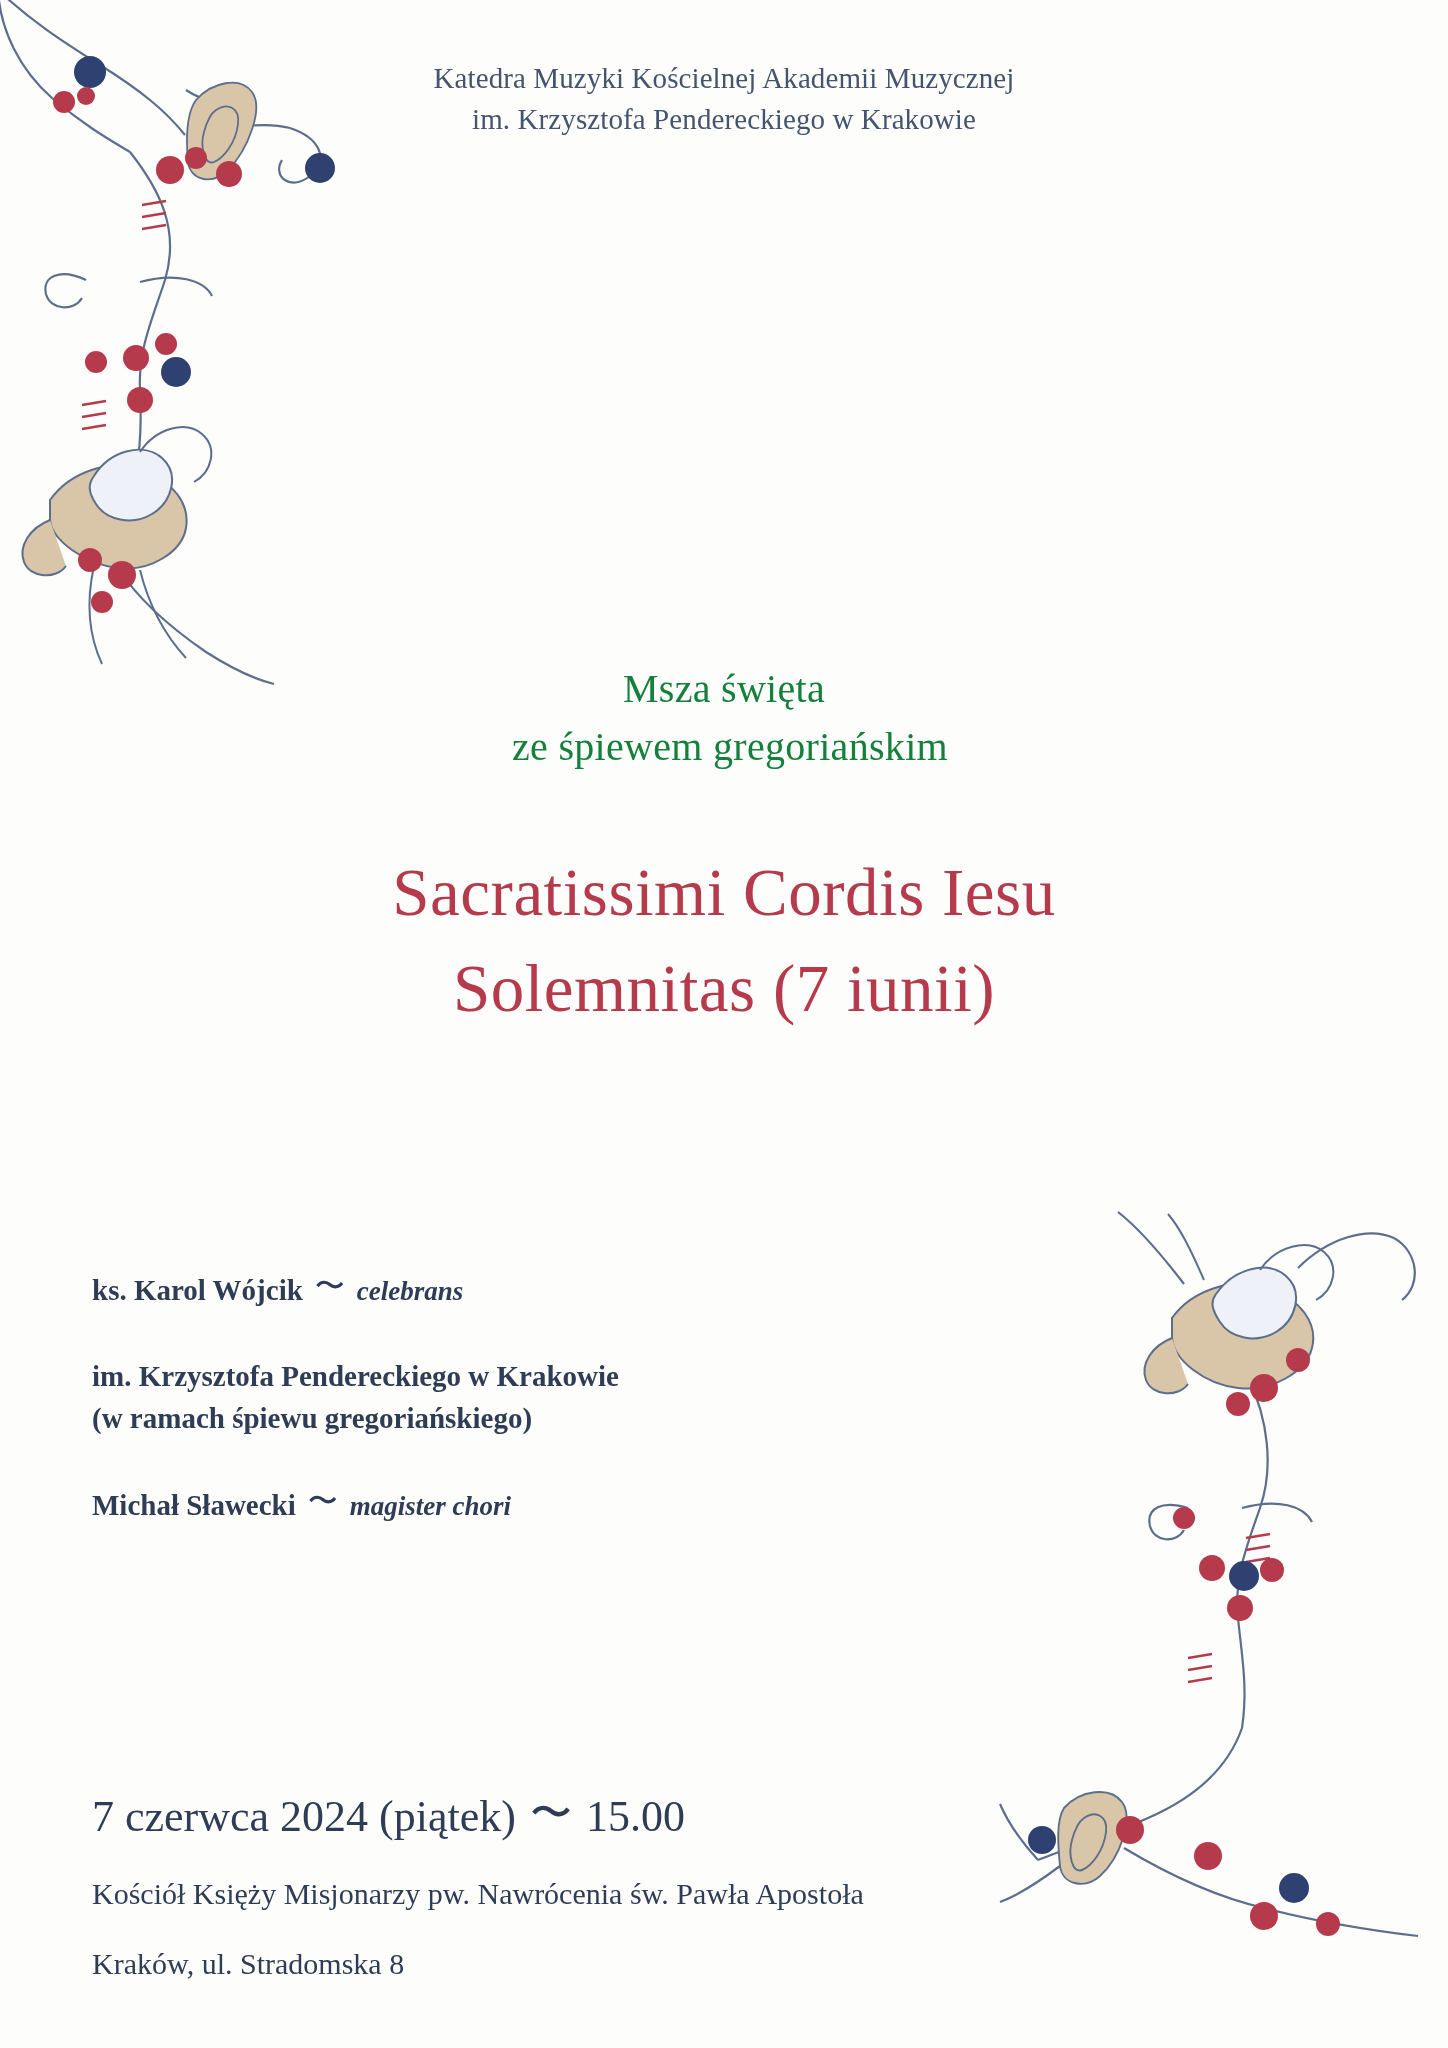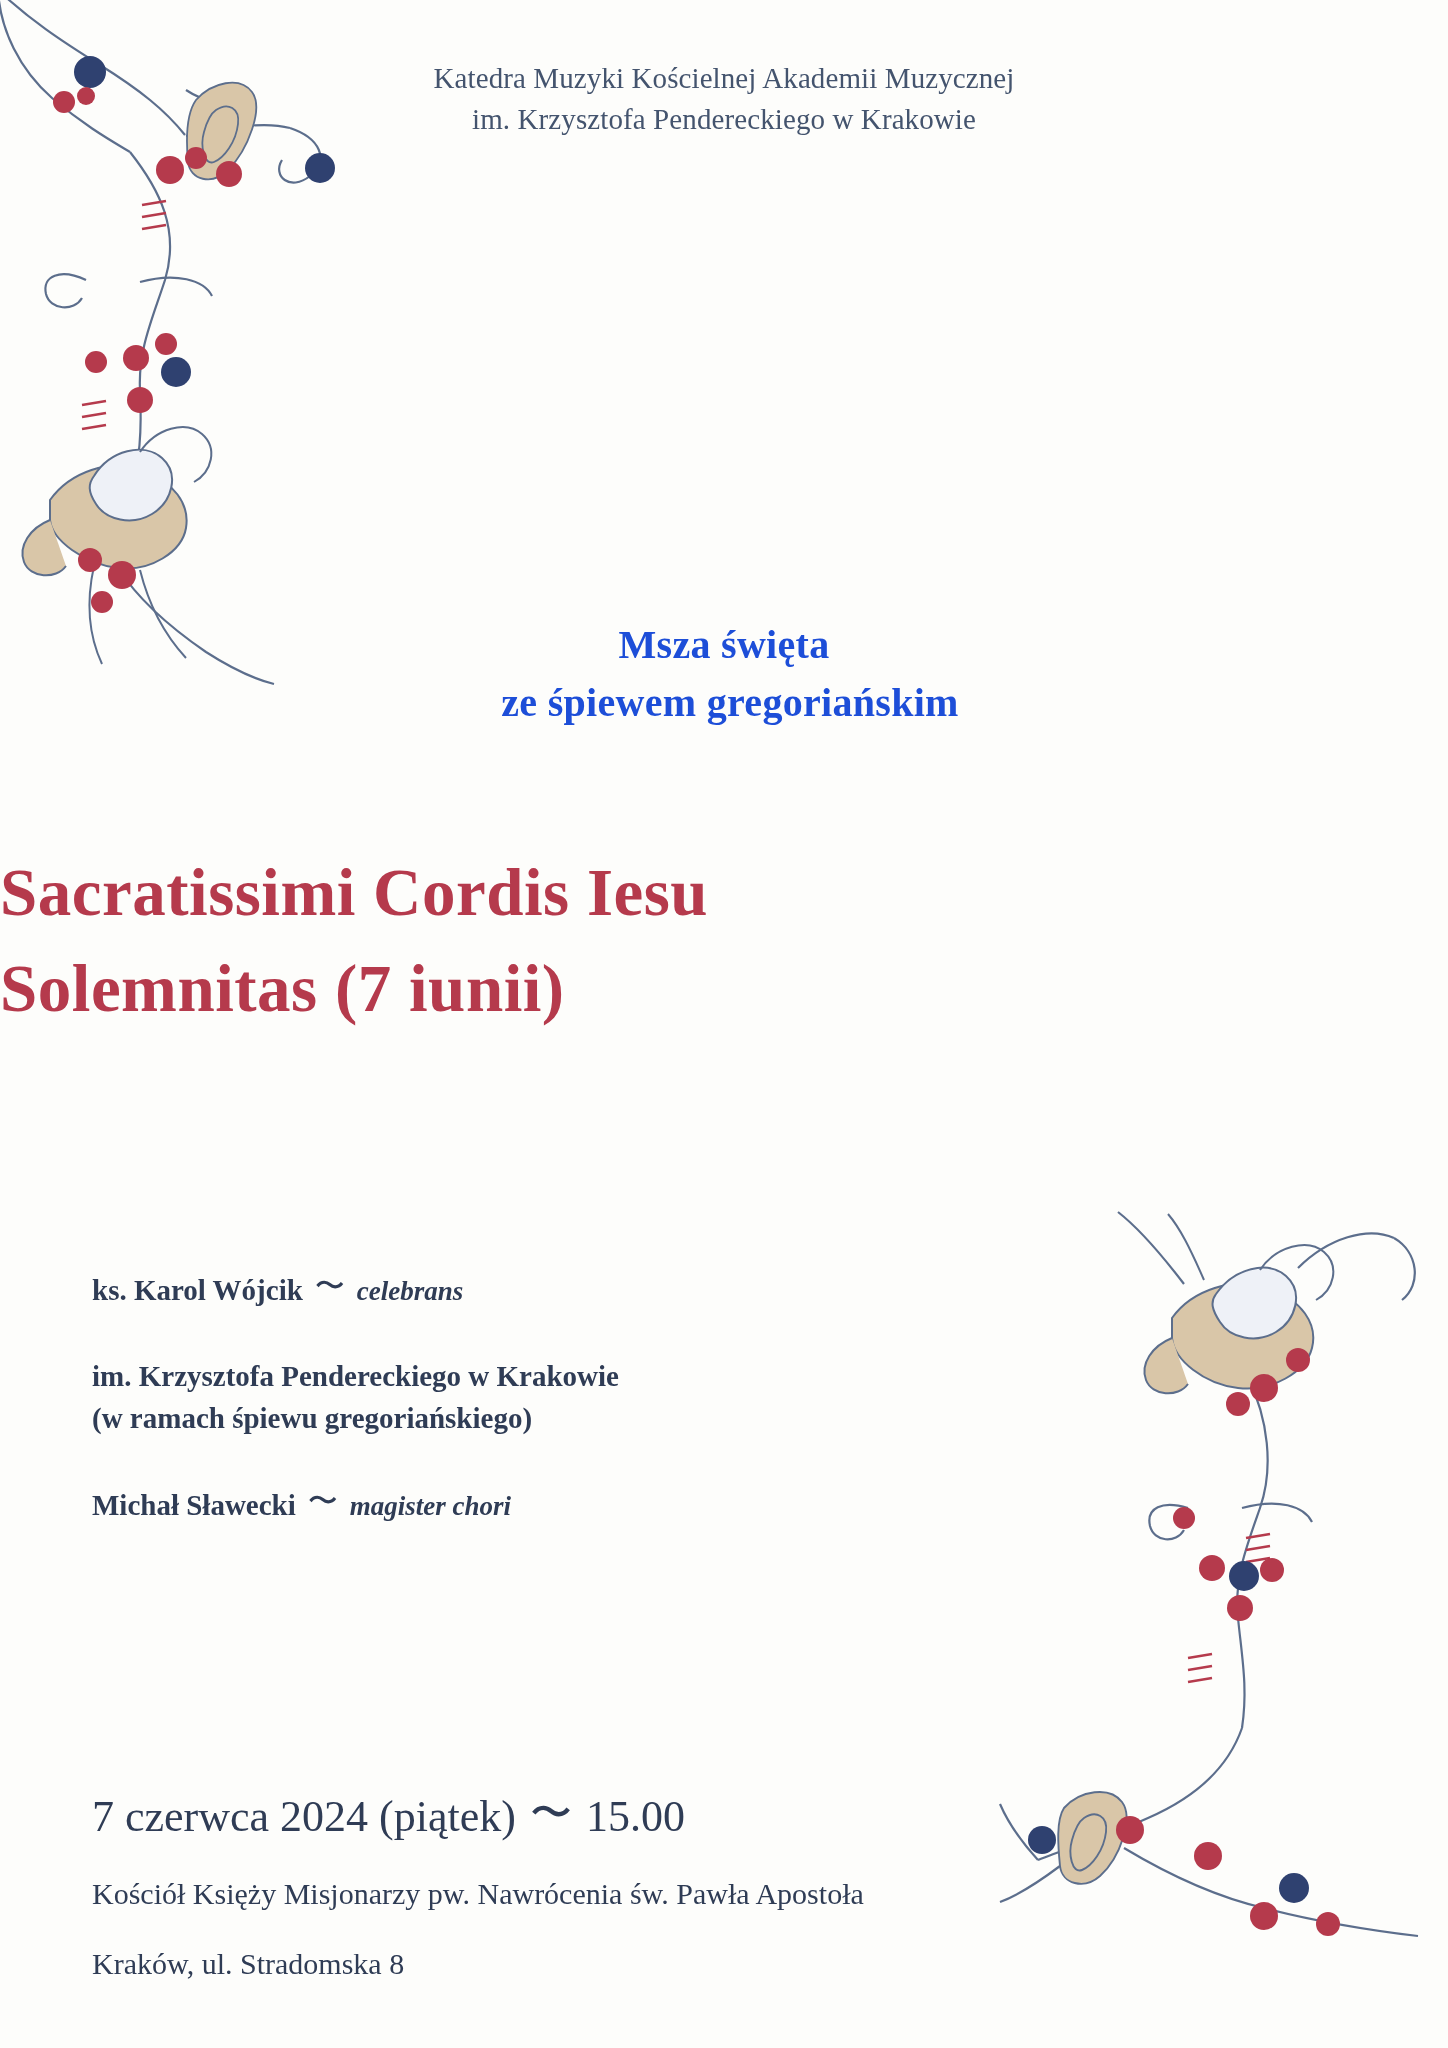--- a/index.html
+++ b/index.html
@@ -52,49 +52,47 @@
     letter-spacing: 0.1px;
     color: #44546e;
   }
   .header .line {
     display: block;
   }
 
   
   .subtitle {
     position: absolute;
-    top: 616px;
+    top: 660px;
     left: 0;
     width: 100%;
     text-align: center;
     font-size: 40px;
     line-height: 1.45;
-    color: #1d4ed8;
+    color: #15803d;
     letter-spacing: 0.3px;
-    font-weight: bold;
   }
   .subtitle .line {
     display: block;
   }
   .subtitle .line.second {
     margin-left: 12px;
   }
 
   
   .main-title {
     position: absolute;
     top: 845px;
     left: 0;
     width: 100%;
-    text-align: left;
+    text-align: center;
     color: #b53a4c;
     font-size: 67px;
     line-height: 1.43;
     letter-spacing: 0.5px;
-    font-weight: bold;
   }
   .main-title .line {
     display: block;
   }
 
   
   .credits {
     position: absolute;
     left: 92px;
     top: 1232px;

